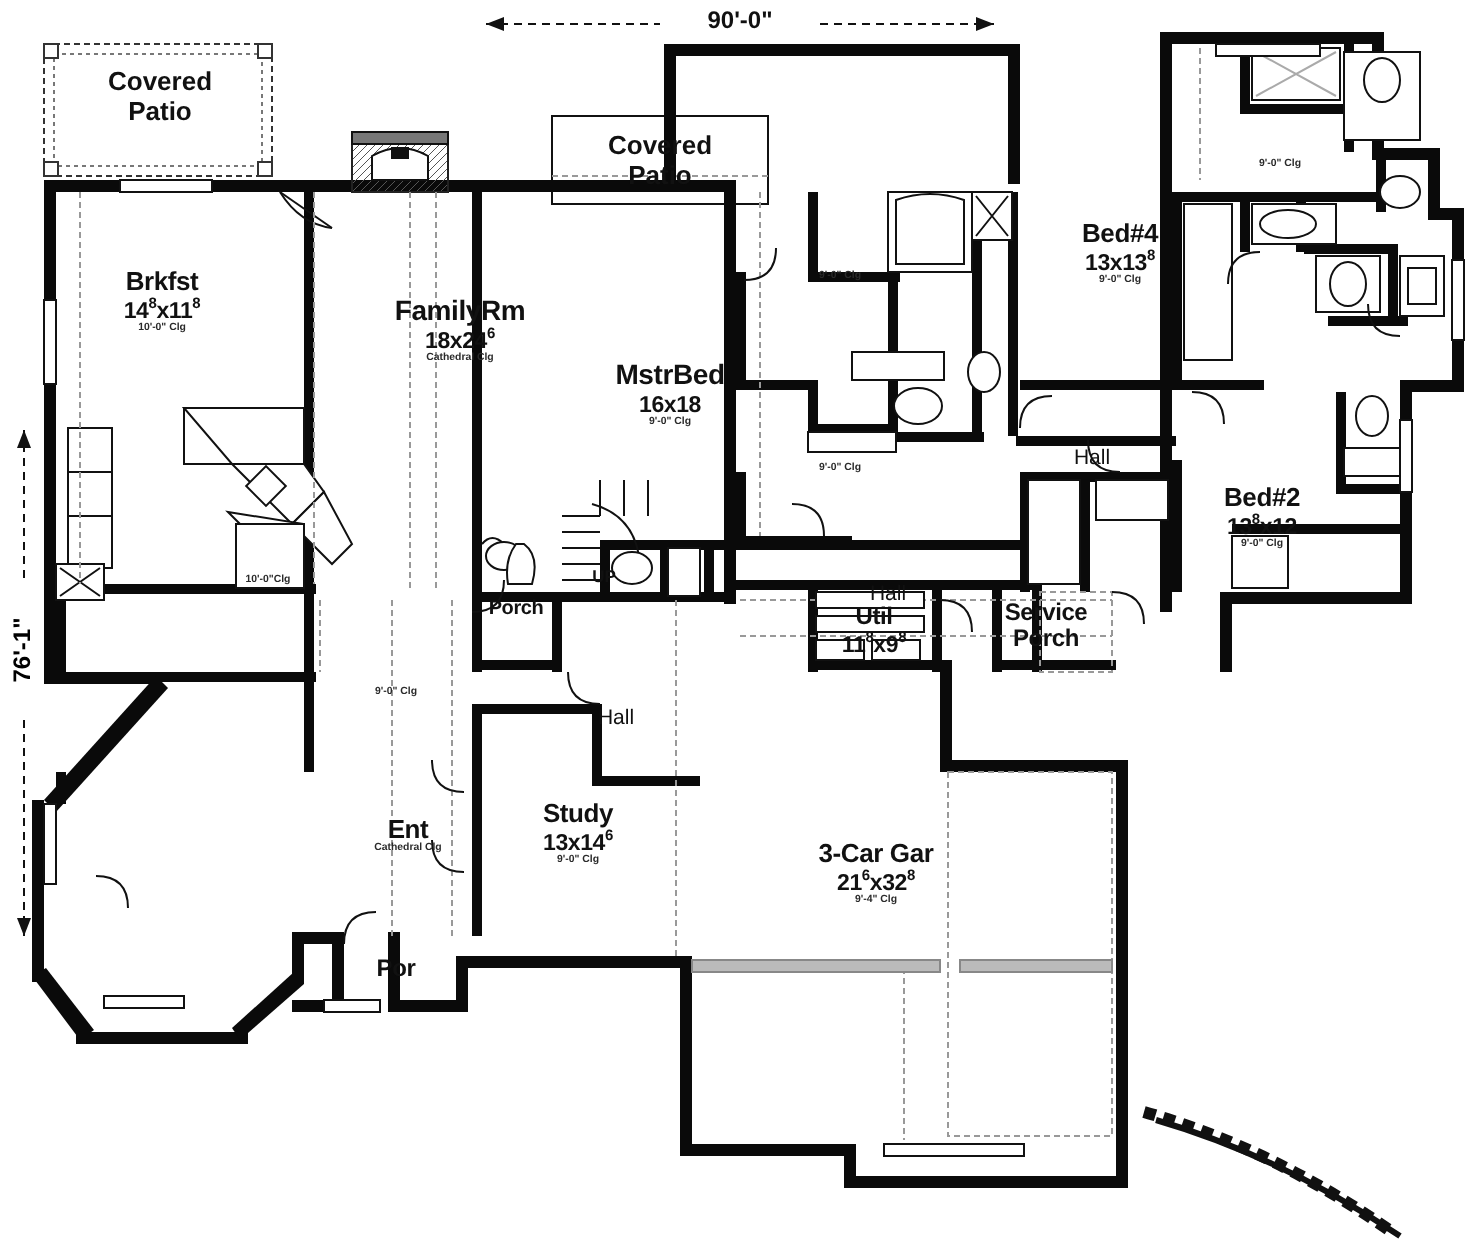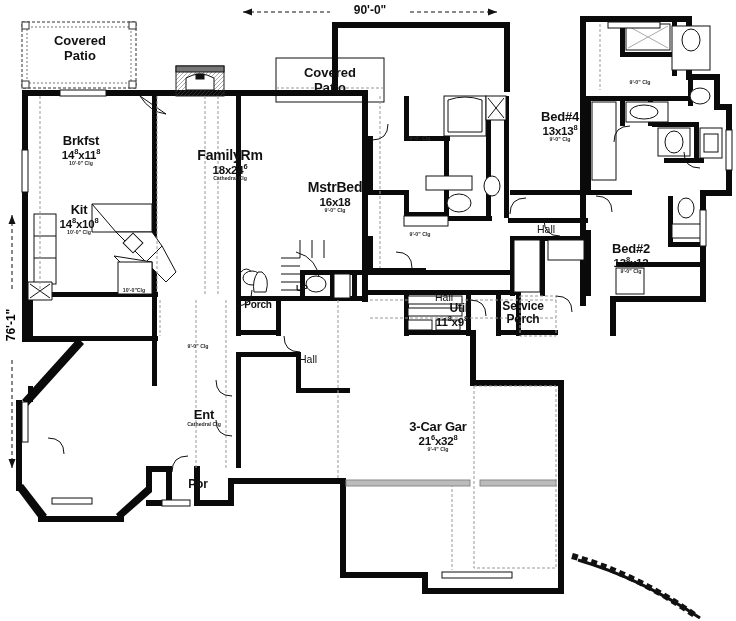--- a/index.html
+++ b/index.html
@@ -324,27 +324,20 @@
 </div>
 
 <div class="lbl" style="left:38px;top:110px;width:86px;margin-top:24px;">
   <div class="rname">Brkfst</div>
   <div class="rdim">
     <span>14</span><sup>8</sup><span>x11</span><sup>8</sup>
   </div>
   <div class="rclg">10'-0" Clg</div>
 </div>
 
-<div class="lbl" style="left:36px;top:203px;width:86px;">
-  <div class="rname">Kit</div>
-  <div class="rdim">
-    <span>14</span><sup>8</sup><span>x10</span><sup>8</sup>
-  </div>
-  <div class="rclg">10'-0" Clg</div>
-</div>
 
 <div class="lbl" style="left:158px;top:148px;width:112px;margin-left:16px;">
   <div class="rname big">FamilyRm</div>
   <div class="rdim">
     <span>18</span><sup></sup><span>x24</span><sup>6</sup>
   </div>
   <div class="rclg">Cathedral Clg</div>
 </div>
 
 <div class="lbl" style="left:283px;top:180px;width:104px;">
@@ -355,32 +348,39 @@
   <div class="rclg">9'-0" Clg</div>
 </div>
 
 
 
 <div class="lbl" style="left:168px;top:408px;width:72px;">
   <div class="rname">Ent</div>
   <div class="rclg">Cathedral Clg</div>
 </div>
 
+<div class="lbl" style="left:246px;top:400px;width:86px;">
+  <div class="rname">Study</div>
+  <div class="rdim">
+    <span>13</span><sup></sup><span>x14</span><sup>6</sup>
+  </div>
+  <div class="rclg">9'-0" Clg</div>
+</div>
 
 <div class="lbl rname sm" style="left:176px;top:478px;width:44px;">Por</div>
 
 <div class="lbl" style="left:378px;top:420px;width:120px;">
   <div class="rname">3-Car Gar</div>
   <div class="rdim">
     <span>21</span><sup>6</sup><span>x32</span><sup>8</sup>
   </div>
   <div class="rclg">9'-4" Clg</div>
 </div>
 
-<div class="lbl" style="left:406px;top:302px;width:62px;text-align:right;">
+<div class="lbl" style="left:406px;top:302px;width:62px;">
   <div class="rname sm">Util</div>
   <div class="rdim">
     <span>11</span><sup>8</sup><span>x9</span><sup>8</sup>
   </div>
 </div>
 
 <div class="lbl" style="left:488px;top:300px;width:70px;line-height:1.08;">
   <div class="rname sm">Service</div>
   <div class="rname sm">Porch</div>
 </div>

